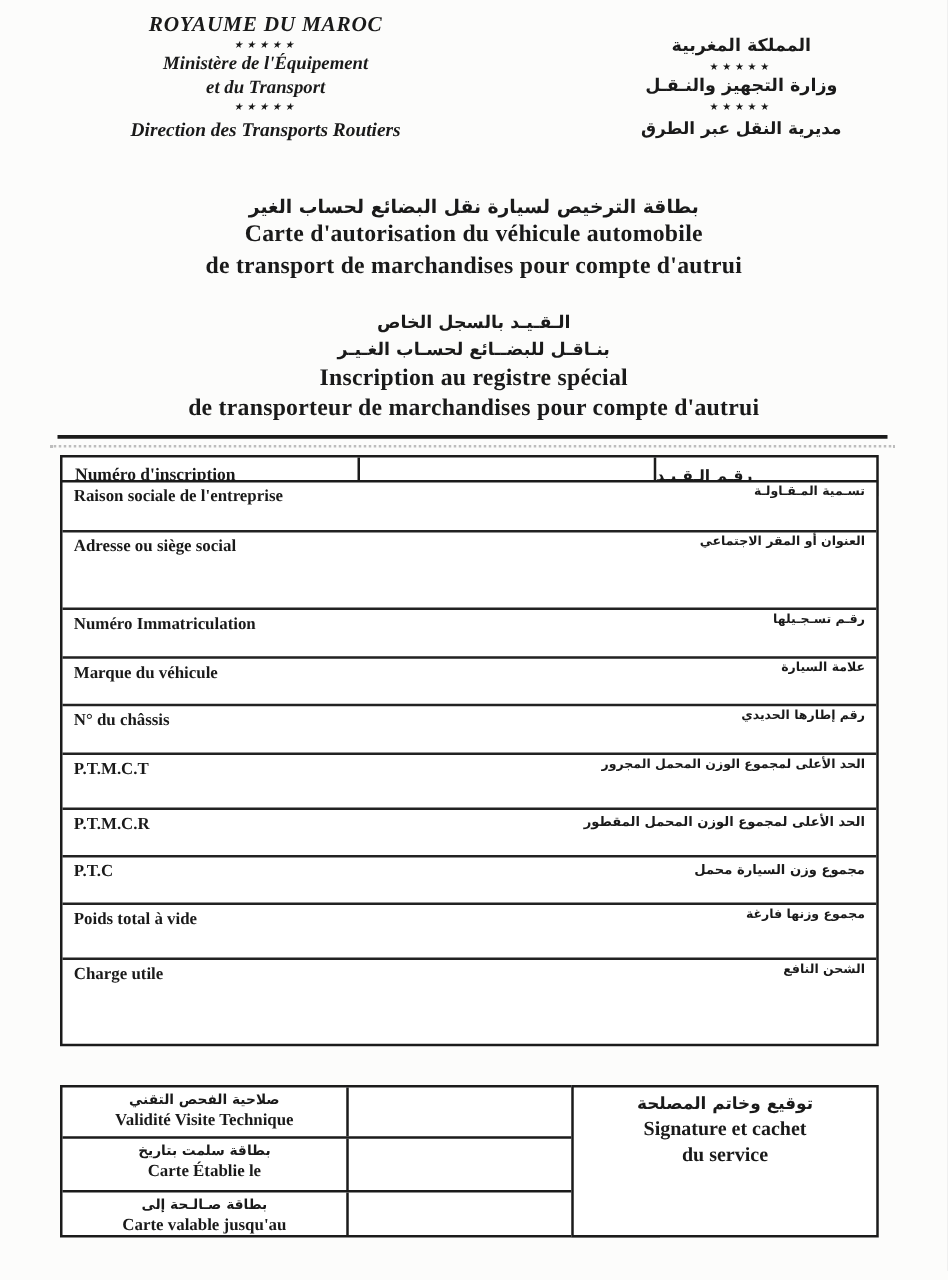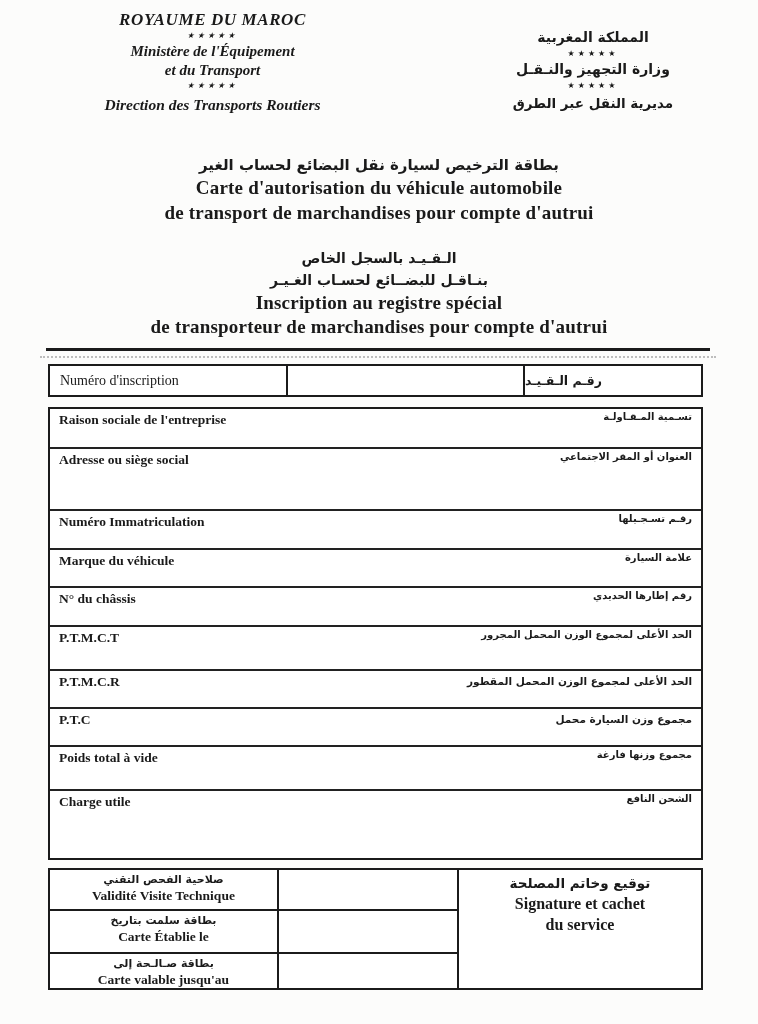--- a/index.html
+++ b/index.html
@@ -37,28 +37,28 @@
   
   .sep{position:absolute;left:46px;top:348px;width:664px;height:0;border-top:3px solid #1b1b1b;}
   .sep-dots{position:absolute;left:40px;top:356px;width:676px;height:0;border-top:2px dotted #bdbdbd;}
 
   
   .num-table{
     position:absolute;left:48px;top:364px;width:655px;height:33px;
     border:2px solid #1b1b1b;box-sizing:border-box;display:flex;background:#fff;
   }
   .num-table .c1{width:238px;border-right:2px solid #1b1b1b;box-sizing:border-box;
-    display:flex;align-items:center;padding-left:10px;font-size:14px;font-weight:normal;}
+    display:flex;align-items:center;padding-left:10px;font-size:14px;font-weight:bold;}
   .num-table .c2{width:237px;border-right:2px solid #1b1b1b;box-sizing:border-box;}
   .num-table .c3{flex:1;display:flex;align-items:center;justify-content:flex-end;
     padding-right:10px;font-size:12.5px;}
 
   
   .fields-table{
-    position:absolute;left:48px;top:407px;width:655px;height:453px;
+    position:absolute;left:48px;top:384px;width:655px;height:453px;
     border:2px solid #1b1b1b;box-sizing:border-box;background:#fff;
     display:flex;flex-direction:column;
   }
   .ft-row{position:relative;box-sizing:border-box;border-top:2px solid #222;}
   .ft-row:first-child{border-top:none;}
   .ft-row:nth-child(1){height:38px;}
   .ft-row:nth-child(2){height:62px;}
   .ft-row:nth-child(3){height:39px;}
   .ft-row:nth-child(4){height:38px;}
   .ft-row:nth-child(5){height:39px;}

